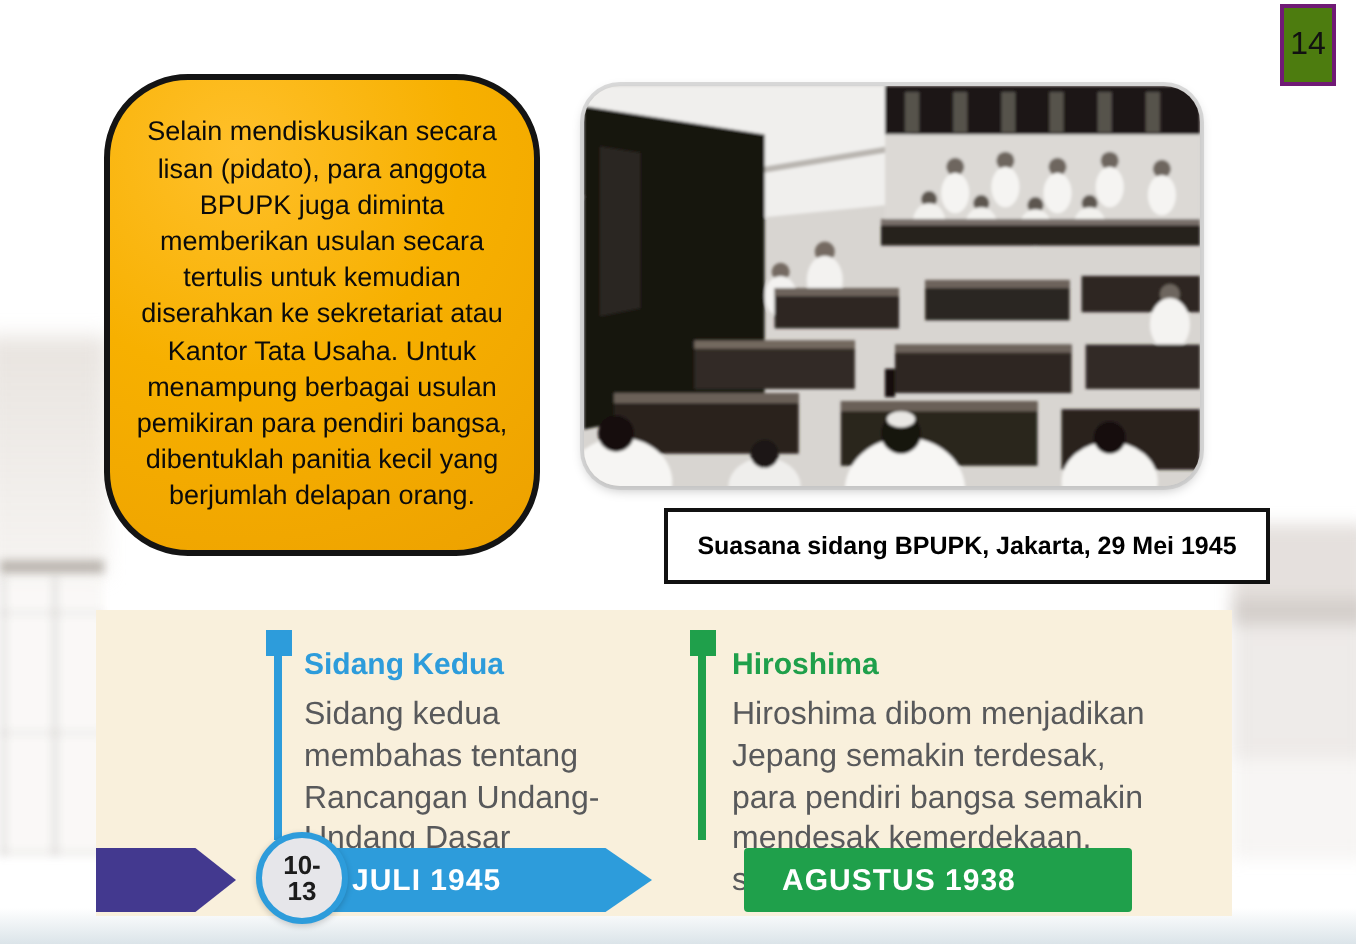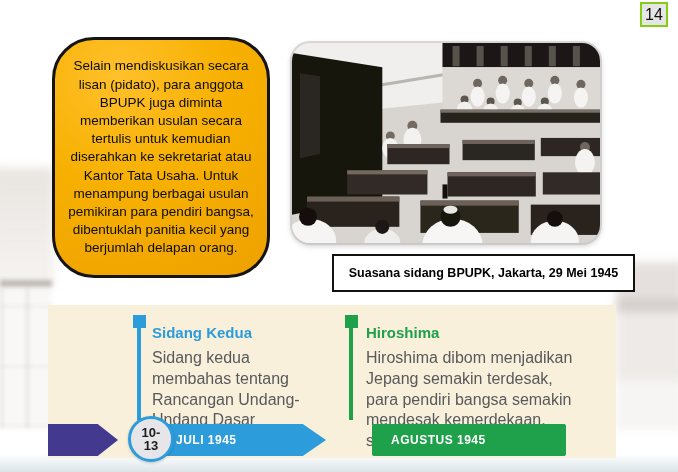--- a/index.html
+++ b/index.html
@@ -33,22 +33,22 @@
       linear-gradient(180deg,rgba(190,178,170,.40) 0 22%,rgba(160,148,140,.45) 22% 30%,rgba(205,196,190,.35) 30% 70%,rgba(222,216,210,.25) 70% 100%);
     filter:blur(4px);
   }
   .bg-bottom{
     position:absolute;left:0;right:0;bottom:0;height:18px;
     background:linear-gradient(180deg,rgba(255,255,255,0),#dbe4e9);
   }
 
   
   .slide-number{
-    position:absolute;left:640px;top:2px;width:28px;height:25px;
-    background:#e5e5e5;border:2px solid #84cc16;box-sizing:border-box;
+    position:absolute;left:640px;top:2px;width:28px;height:41px;
+    background:#4d7c0f;border:2px solid #701a75;box-sizing:border-box;
     display:flex;align-items:center;justify-content:center;
     font-size:16px;color:#111;
   }
 
   
   .bubble{
     position:absolute;left:52px;top:37px;width:218px;height:241px;
     box-sizing:border-box;border:3px solid #141414;border-radius:42px;
     background:radial-gradient(circle at 30% 15%,#ffc02a 0%,#f7b000 45%,#eda100 100%);
     display:flex;align-items:center;justify-content:center;
@@ -106,21 +106,21 @@
     background:#2d9cdb;
     clip-path:polygon(0 0,86% 0,100% 50%,86% 100%,0 100%);
     display:flex;align-items:center;
   }
   .date-bar-green{
     position:absolute;left:372px;top:424px;width:194px;height:32px;
     background:#1fa04b;border-radius:2px;
     display:flex;align-items:center;
   }
   .date-label{
-    color:#fff;font-weight:bold;font-size:12px;letter-spacing:.5px;
+    color:#fff;font-weight:bold;font-size:15px;letter-spacing:.5px;
   }
   .date-arrow-blue .date-label{padding-left:16px;}
   .date-bar-green .date-label{padding-left:19px;}
 
   .date-circle{
     position:absolute;width:46px;height:46px;border-radius:50%;
     box-sizing:border-box;background:#e6e6ea;
     display:flex;flex-direction:column;align-items:center;justify-content:center;
     font-weight:bold;color:#1c1c1c;z-index:3;
     box-shadow:0 1px 3px rgba(0,0,0,.2);
@@ -234,21 +234,21 @@
   <div class="connector green"></div>
   <div class="event-title green">Hiroshima</div>
   <div class="event-desc green">Hiroshima dibom menjadikan Jepang semakin terdesak, para pendiri bangsa semakin mendesak kemerdekaan, sehingga PPKI dibentuk</div>
 
   <div class="start-arrow"></div>
 
   <div class="date-arrow-blue">
     <span class="date-label">JULI 1945</span>
   </div>
   <div class="date-bar-green">
-    <span class="date-label">AGUSTUS 1945</span>
+    <span class="date-label">AGUSTUS 1938</span>
   </div>
 
   <div class="date-circle blue">
     <span>10-</span>
     <span>13</span>
   </div>
 
 </div>
 
 </body></html>

